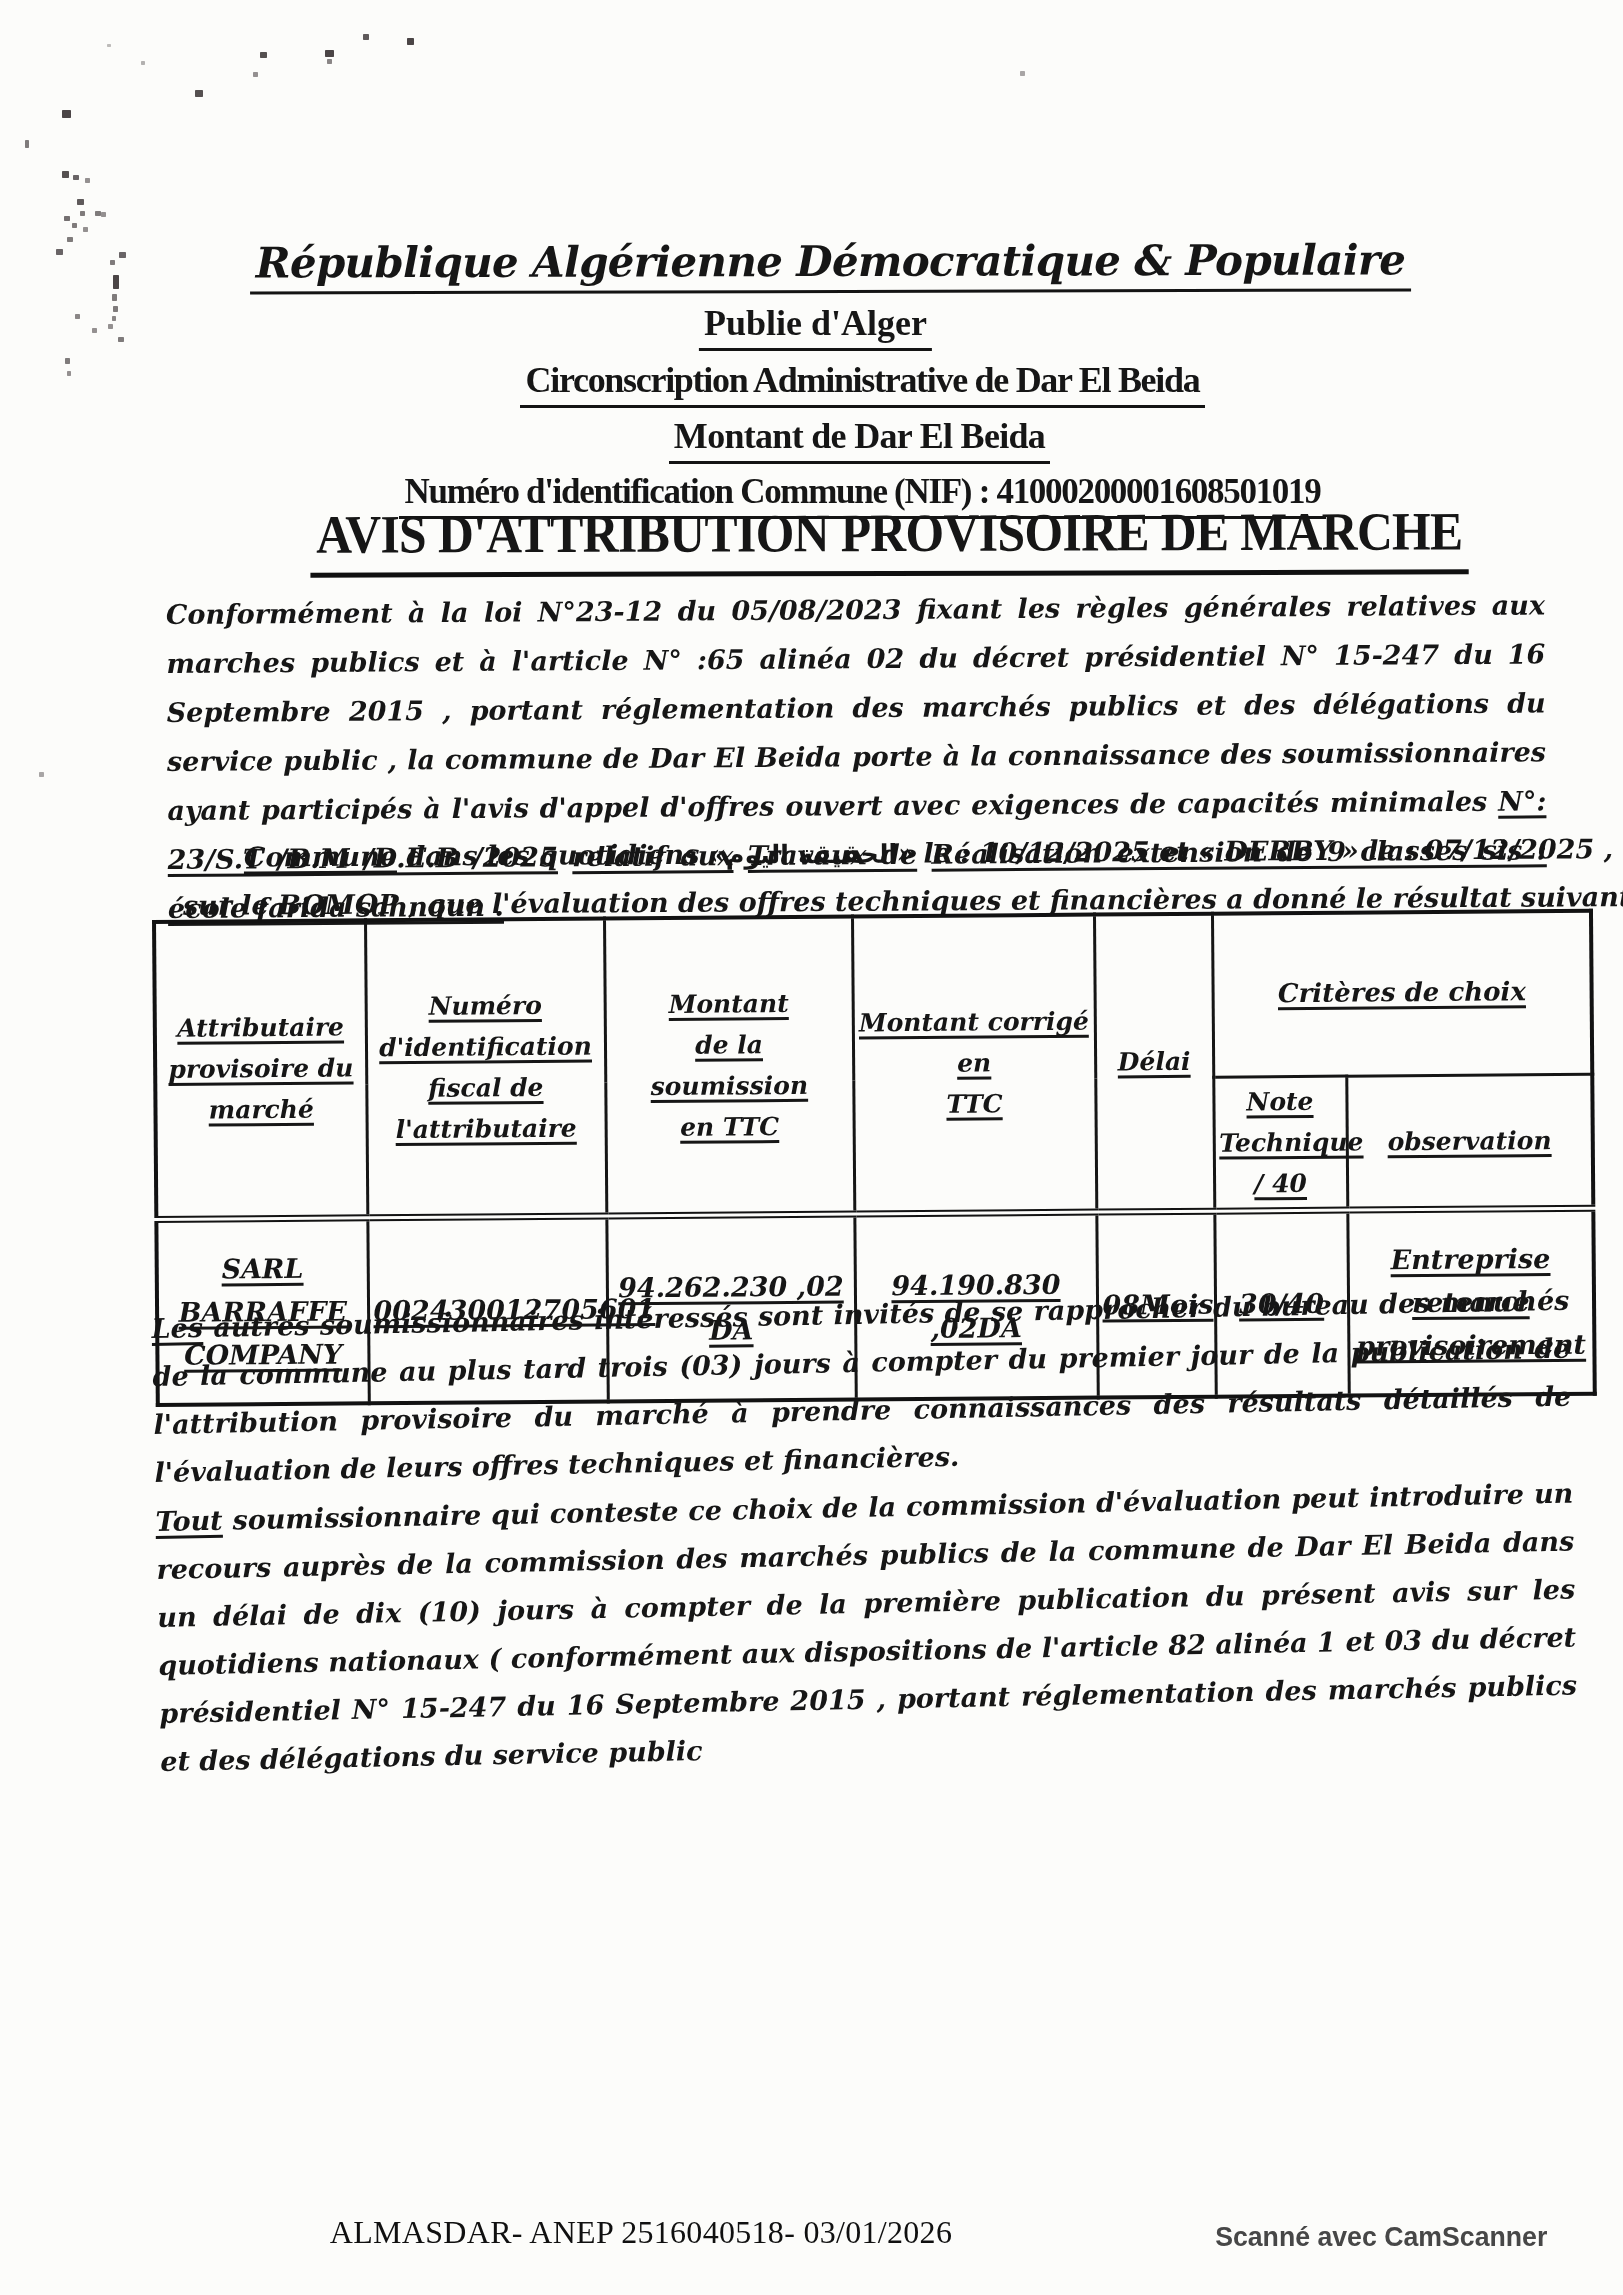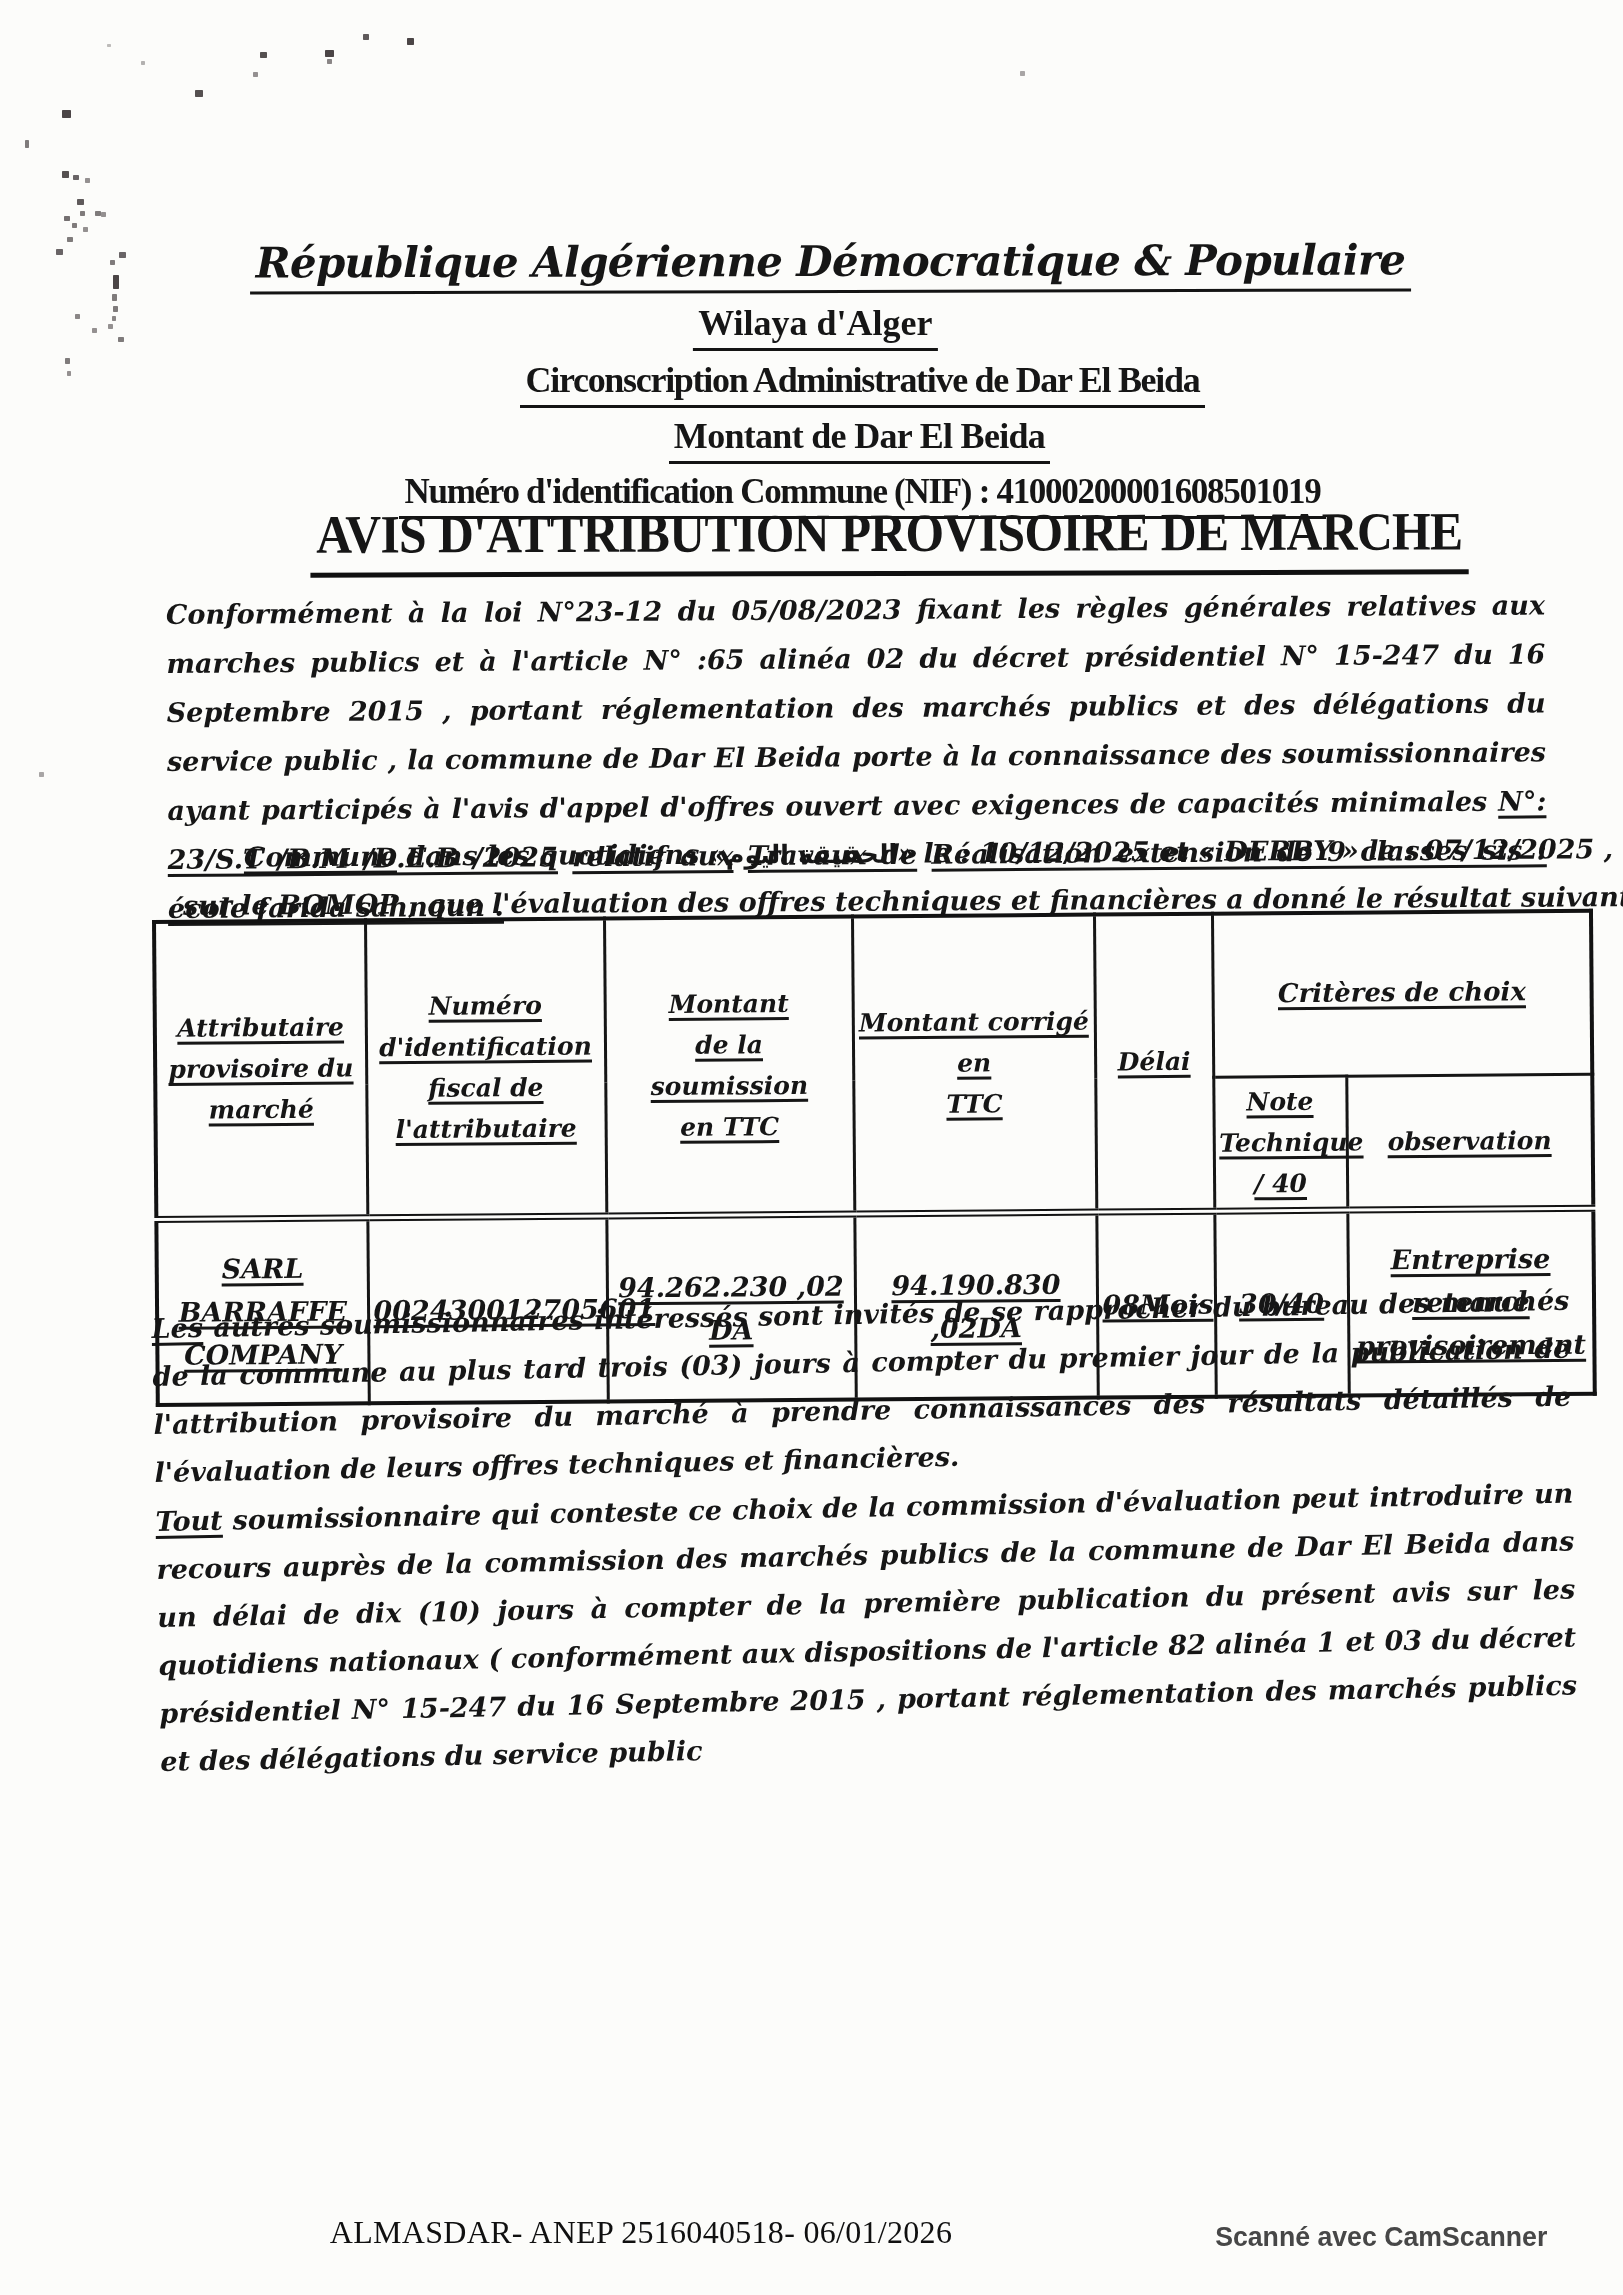--- a/index.html
+++ b/index.html
@@ -133,21 +133,21 @@
     <span class="dot" style="left: 65px; top: 358px; width: 4.6px; height: 5.9px; opacity: 0.6;"></span>
     <span class="dot" style="left: 67px; top: 371px; width: 3.9px; height: 5.2px; opacity: 0.5;"></span>
     <span class="dot" style="left: 62px; top: 110px; width: 8.5px; height: 7.8px; opacity: 0.85;"></span>
     <span class="dot" style="left: 25px; top: 140px; width: 3.9px; height: 7.8px; opacity: 0.6;"></span>
     <span class="dot" style="left: 39px; top: 772px; width: 5.2px; height: 5.2px; opacity: 0.4;"></span>
     <span class="dot" style="left: 1020px; top: 71px; width: 5.2px; height: 4.6px; opacity: 0.4;"></span>
   </div>
 
 <div class="header">
   <div class="hline h1"><span>République Algérienne Démocratique &amp; Populaire</span></div>
-  <div class="hline h2"><span>Wilaya d'Alger</span></div>
+  <div class="hline h2"><span>Publie d'Alger</span></div>
   <div class="hline h3"><span>Circonscription Administrative de Dar El Beida</span></div>
   <div class="hline h4"><span>Montant de Dar El Beida</span></div>
   <div class="hline h5"><span>Numéro d'identification Commune (NIF) : 41000200001608501019</span></div>
 </div>
 
 <div class="title-wrap">
   <span class="title">AVIS D'ATTRIBUTION PROVISOIRE DE MARCHE</span>
 </div>
 
 <div class="para para1"><span>Conformément  à la loi N°23-12 du 05/08/2023 fixant les règles générales relatives aux marches publics et à l'article N° :65 alinéa 02 du  décret présidentiel N° 15-247 du 16 Septembre 2015 , portant réglementation des marchés publics et des délégations du service public  , la commune de Dar El Beida porte à la connaissance  des soumissionnaires ayant participés  à l'avis  d'appel  d'offres  ouvert avec exigences de capacités minimales </span><span class="u">N°:</span>
@@ -210,15 +210,15 @@
     </tr>
   </tbody>
     </table>
 </div>
 
 <div class="para outro">
   <p><span class="u">Les</span><span> autres soumissionnaires intéressés sont invités de se rapprocher du bureau des marchés de la commune au plus tard trois (03) jours à compter du premier jour de la publication de l'attribution provisoire du marché à prendre connaissances des résultats détaillés de l'évaluation de leurs offres techniques et financières.</span></p>
   <p><span class="u">Tout</span><span> soumissionnaire qui conteste ce choix de la commission d'évaluation peut introduire un recours auprès de la commission des marchés publics de la commune de Dar El Beida dans un délai de dix (10) jours à compter de la première publication du présent avis sur les quotidiens nationaux ( conformément aux dispositions de l'article 82 alinéa 1 et 03 du décret présidentiel N° 15-247 du 16 Septembre 2015 , portant réglementation des marchés publics et des délégations du service public</span></p>
 </div>
 
-<div class="footer-anep">ALMASDAR- ANEP 2516040518- 06/01/2026</div>
+<div class="footer-anep">ALMASDAR- ANEP 2516040518- 03/01/2026</div>
 <div class="camscanner">Scanné avec CamScanner</div>
 
 
 </body></html>

